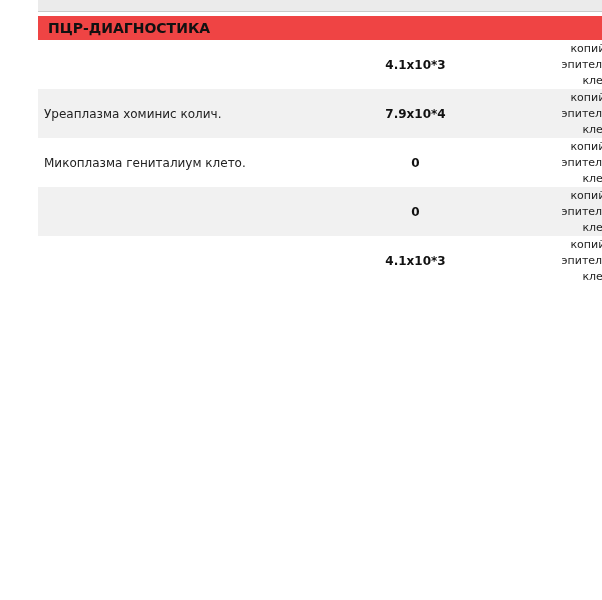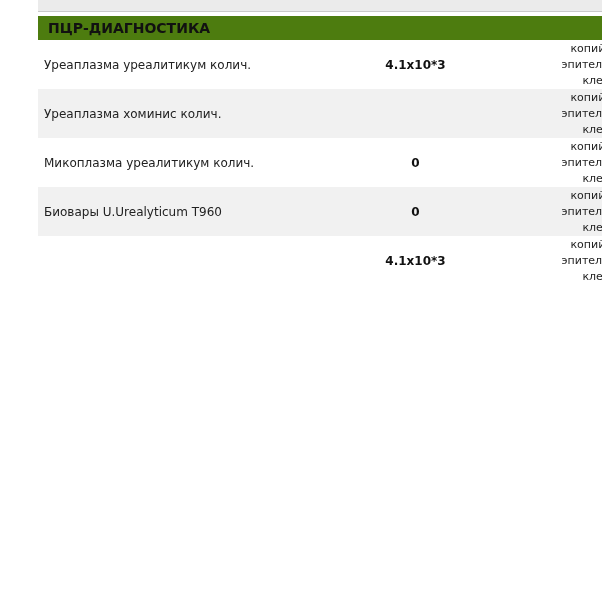--- a/index.html
+++ b/index.html
@@ -1,60 +1,59 @@
 <!DOCTYPE html>
 <html><head>
 <meta charset="utf-8">
 <style>
   html, body { margin:0; padding:0; background:#ffffff; }
   body { width:602px; height:600px; overflow:hidden; position:relative;
          font-family:"DejaVu Sans", "Liberation Sans", sans-serif; color:#222; }
   .top-bar { position:absolute; left:38px; top:0; width:564px; height:11px;
              background:#ebebeb; border-bottom:1px solid #c9c9c9; }
   .section { position:absolute; left:38px; top:16px; width:564px; }
-  .section-head { height:24px; background:#4d7c0f; display:flex; align-items:center;
+  .section-head { height:24px; background:#ef4444; display:flex; align-items:center;
                   padding-left:10px; font-weight:bold; font-size:14px; color:#111; }
   .row { position:relative; height:49px; display:flex; align-items:center; }
   .row.alt { background:#f1f1f1; }
   .cell-name { position:absolute; left:6px; font-size:12px; color:#222; }
   .cell-val { position:absolute; left:320px; width:115px; text-align:center;
               font-size:12px; font-weight:bold; color:#111; }
   .cell-unit { position:absolute; right:-14px; width:100px; text-align:right;
                font-size:11px; line-height:16px; color:#222; white-space:pre; }
 </style>
 </head>
 <body>
 
 <div class="top-bar"></div>
 
 <div class="section">
   <div class="section-head">ПЦР-ДИАГНОСТИКА</div>
 
   <div class="row">
-    <span class="cell-name">Уреаплазма уреалитикум колич.</span>
     <span class="cell-val">4.1x10*3</span>
     <span class="cell-unit">копий/1
 эпителиа
 клето</span>
   </div>
   <div class="row alt">
     <span class="cell-name">Уреаплазма хоминис колич.</span>
+    <span class="cell-val">7.9x10*4</span>
     <span class="cell-unit">копий/1
 эпителиа
 клето</span>
   </div>
   <div class="row">
-    <span class="cell-name">Микоплазма уреалитикум колич.</span>
+    <span class="cell-name">Микоплазма гениталиум клето.</span>
     <span class="cell-val">0</span>
     <span class="cell-unit">копий/1
 эпителиа
 клето</span>
   </div>
   <div class="row alt">
-    <span class="cell-name">Биовары U.Urealyticum T960</span>
     <span class="cell-val">0</span>
     <span class="cell-unit">копий/1
 эпителиа
 клето</span>
   </div>
   <div class="row">
     <span class="cell-val">4.1x10*3</span>
     <span class="cell-unit">копий/1
 эпителиа
 клето</span>

